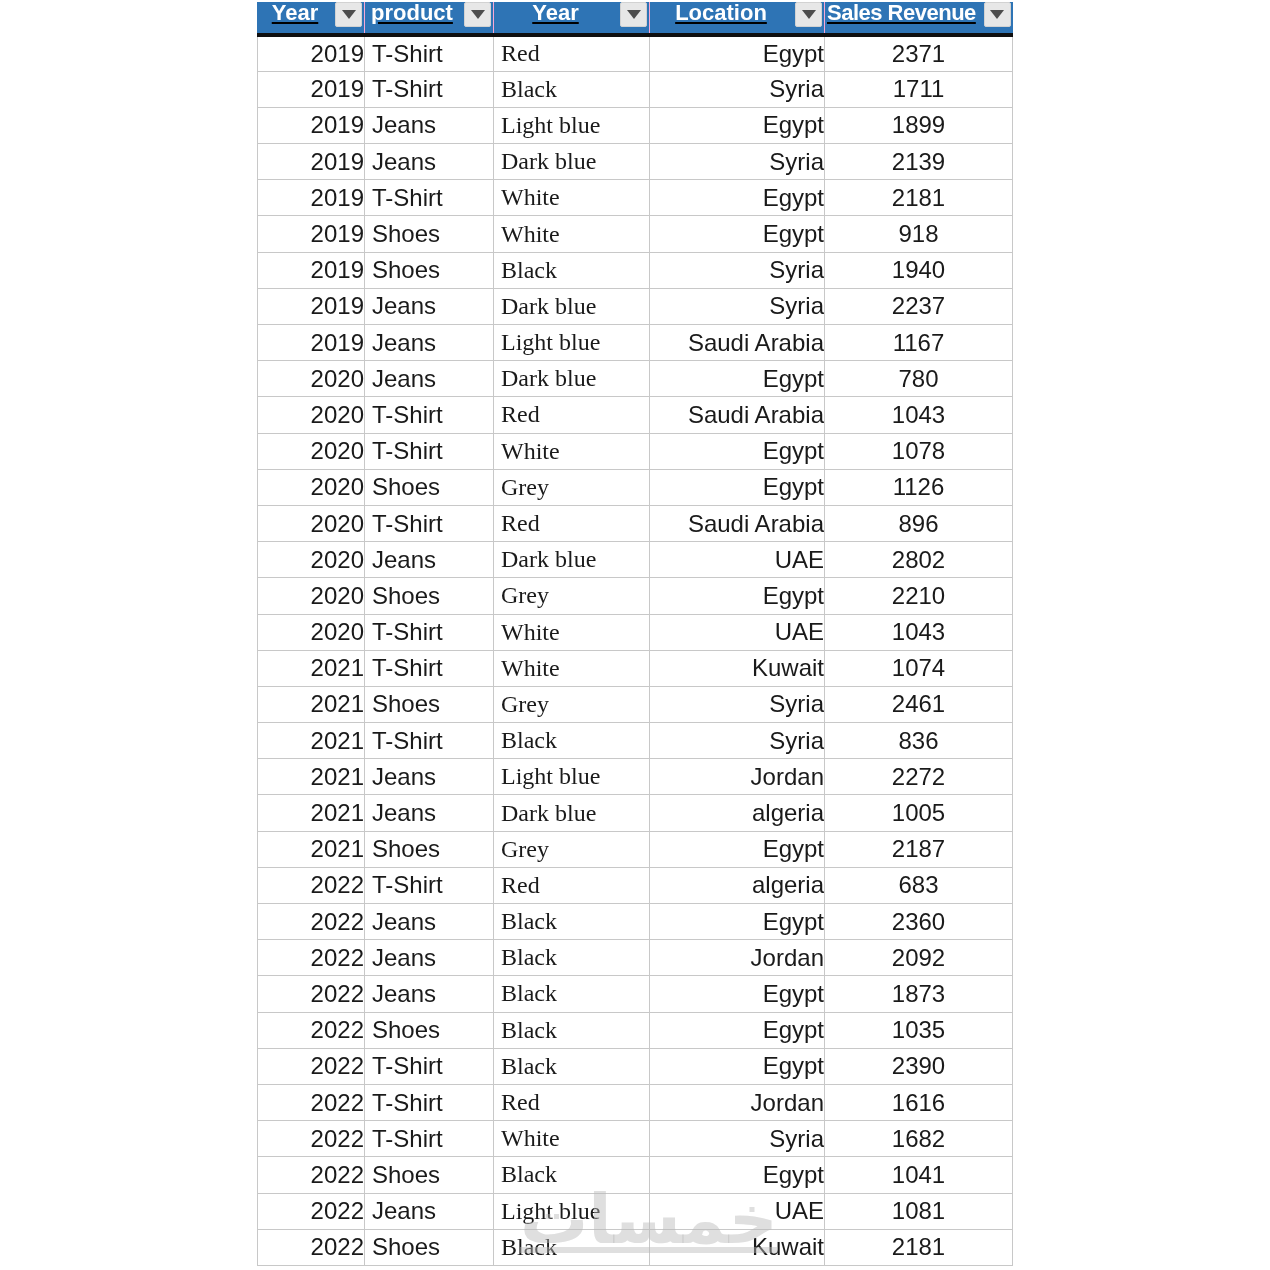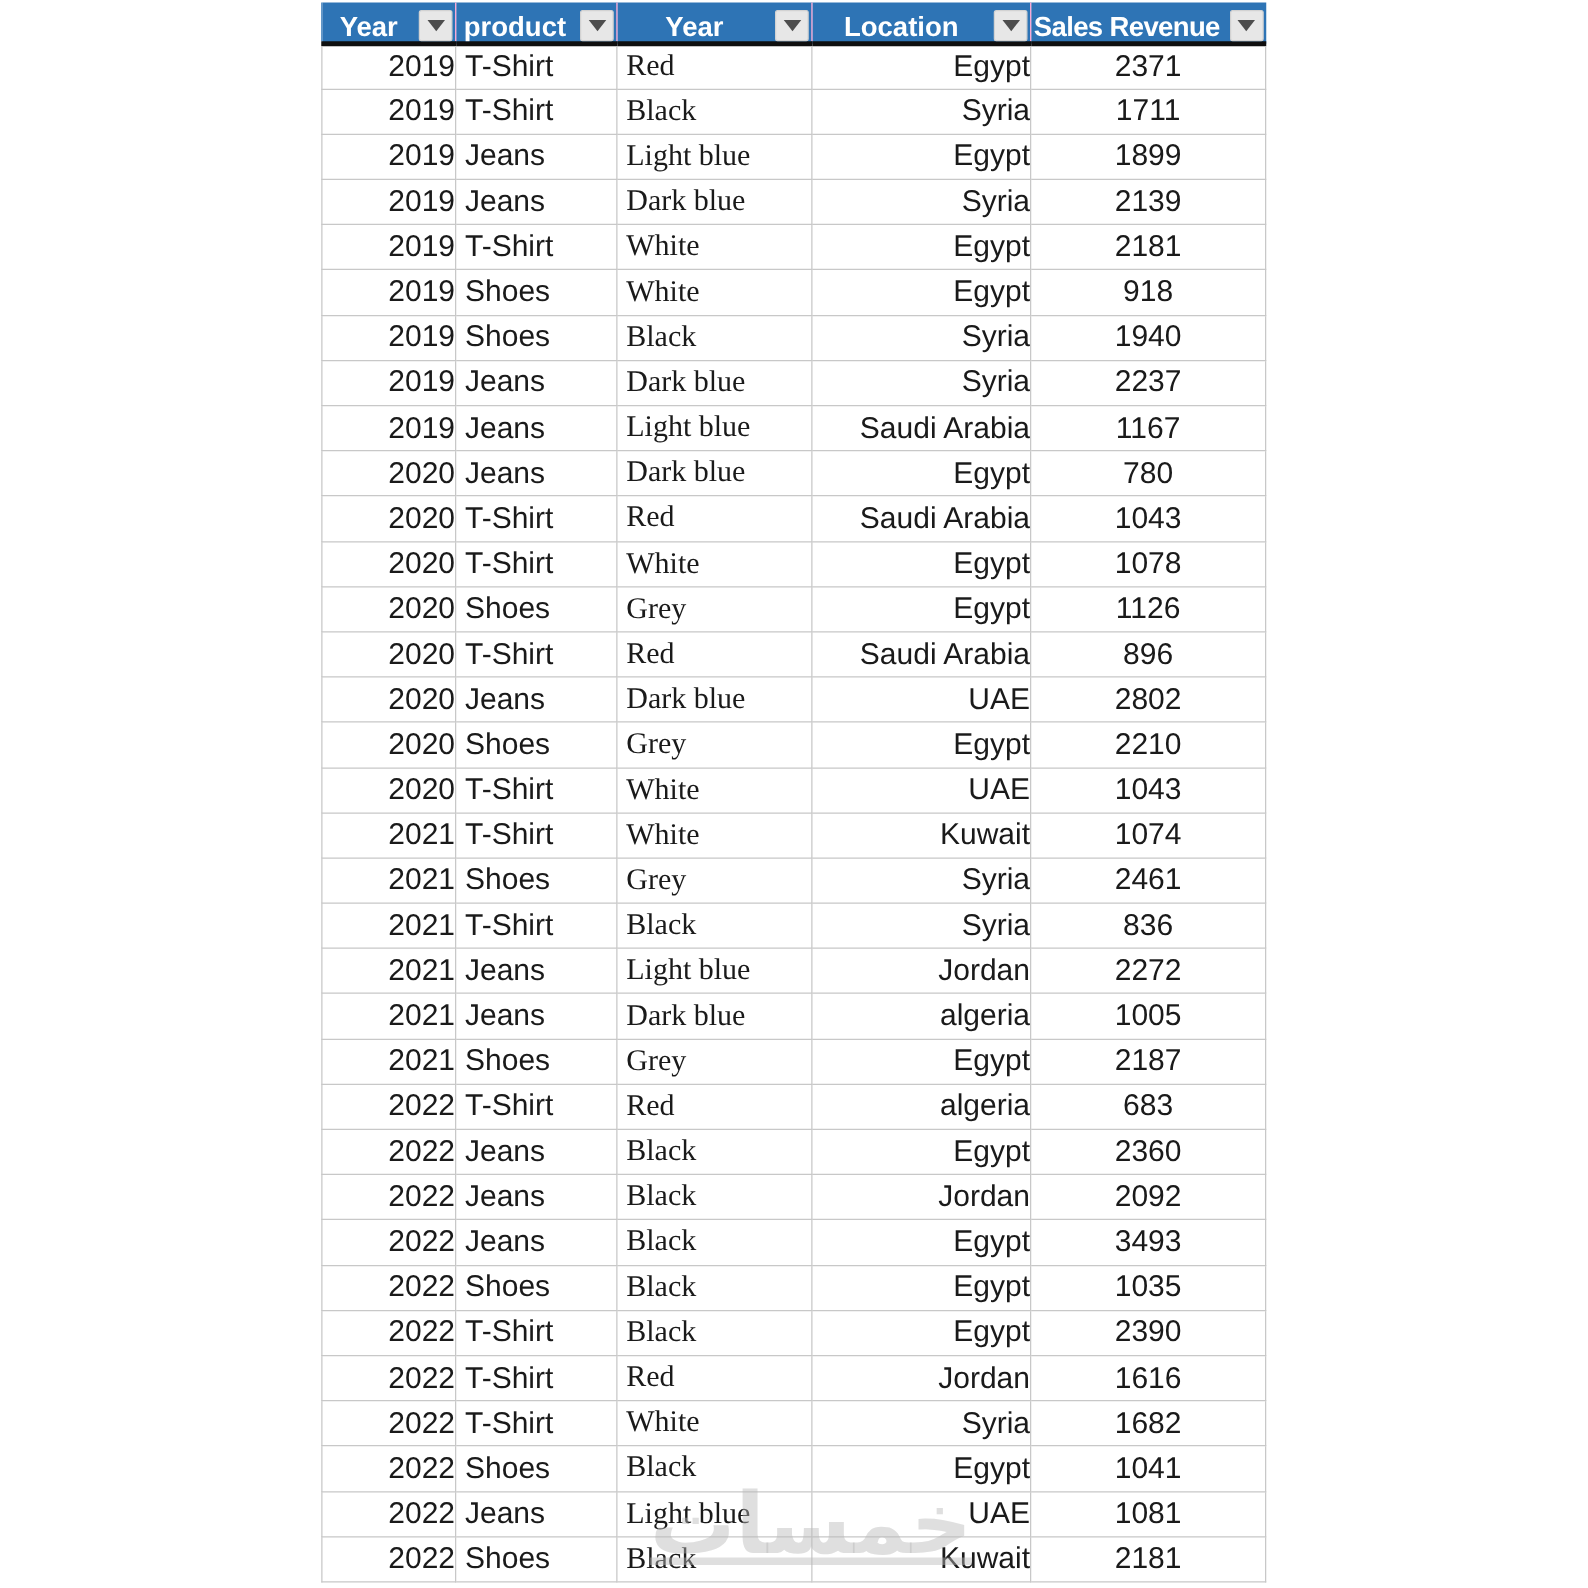--- a/index.html
+++ b/index.html
@@ -18,21 +18,21 @@
   thead th {
     background:#2E74B5;
     height:33px;
     padding:0 2px 0 0;
     border-left:1px solid #f9a8d4;
     border-bottom:4px solid #0f0f0f;
     vertical-align:middle;
   }
   thead th:first-child { border-left:1px solid #2E74B5; }
 
-  .th-inner { display:flex; align-items:flex-end; height:100%; gap:3px; }
+  .th-inner { display:flex; align-items:flex-start; height:100%; gap:3px;text-decoration:underline; }
   .th-label {
     flex:1 1 auto;
     color:#ffffff;
     font-weight:bold;
     font-size:22px;
     line-height:1;
     white-space:nowrap;
     overflow:hidden;
   }
   .al-center { text-align:center; }
@@ -322,21 +322,21 @@
           <td>Jeans</td>
           <td>Black</td>
           <td>Jordan</td>
           <td>2092</td>
         </tr>
         <tr>
           <td>2022</td>
           <td>Jeans</td>
           <td>Black</td>
           <td>Egypt</td>
-          <td>3493</td>
+          <td>1873</td>
         </tr>
         <tr>
           <td>2022</td>
           <td>Shoes</td>
           <td>Black</td>
           <td>Egypt</td>
           <td>1035</td>
         </tr>
         <tr>
           <td>2022</td>

